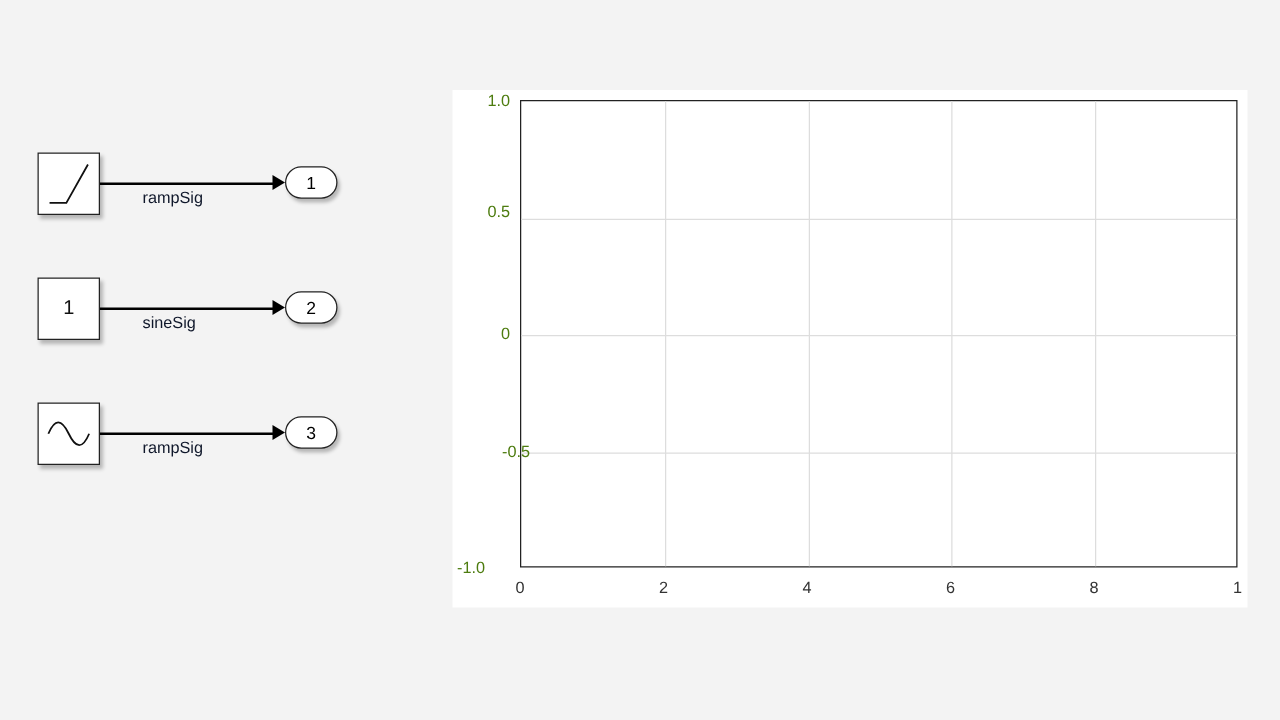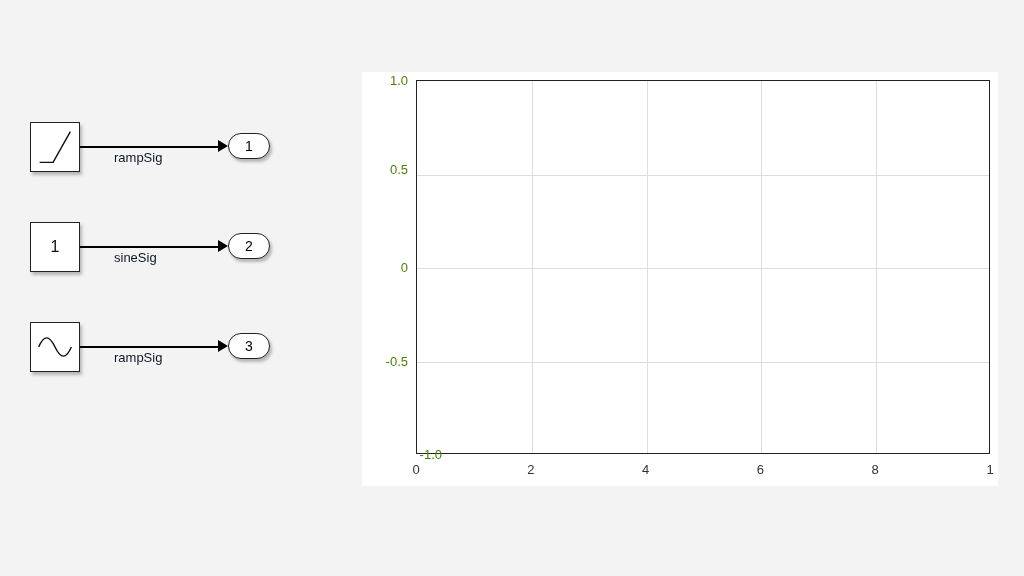--- a/index.html
+++ b/index.html
@@ -149,21 +149,21 @@
       </div>
     <div id="x-ticks">
         <div class="tick-x" style="left: 54px; top: 390px;">0</div>
         <div class="tick-x" style="left: 168.8px; top: 390px;">2</div>
         <div class="tick-x" style="left: 283.6px; top: 390px;">4</div>
         <div class="tick-x" style="left: 398.4px; top: 390px;">6</div>
         <div class="tick-x" style="left: 513.2px; top: 390px;">8</div>
         <div class="tick-x" style="left: 628px; top: 390px;">1</div>
       </div>
     <div id="y-ticks">
-        <div class="tick-y" style="right: 556px; width: 40px; top: 382px;">-1.0</div>
-        <div class="tick-y" style="right: 590px; width: 40px; top: 288.5px;">-0.5</div>
+        <div class="tick-y" style="right: 610px; width: 40px; top: 382px;">-1.0</div>
+        <div class="tick-y" style="right: 574px; width: 40px; top: 288.5px;">-0.5</div>
         <div class="tick-y" style="right: 590px; width: 40px; top: 195px;">0</div>
         <div class="tick-y" style="right: 590px; width: 40px; top: 97px;">0.5</div>
         <div class="tick-y" style="right: 590px; width: 40px; top: 8px;">1.0</div>
       </div>
   </div>
 
 </div>
 
 </body></html>

